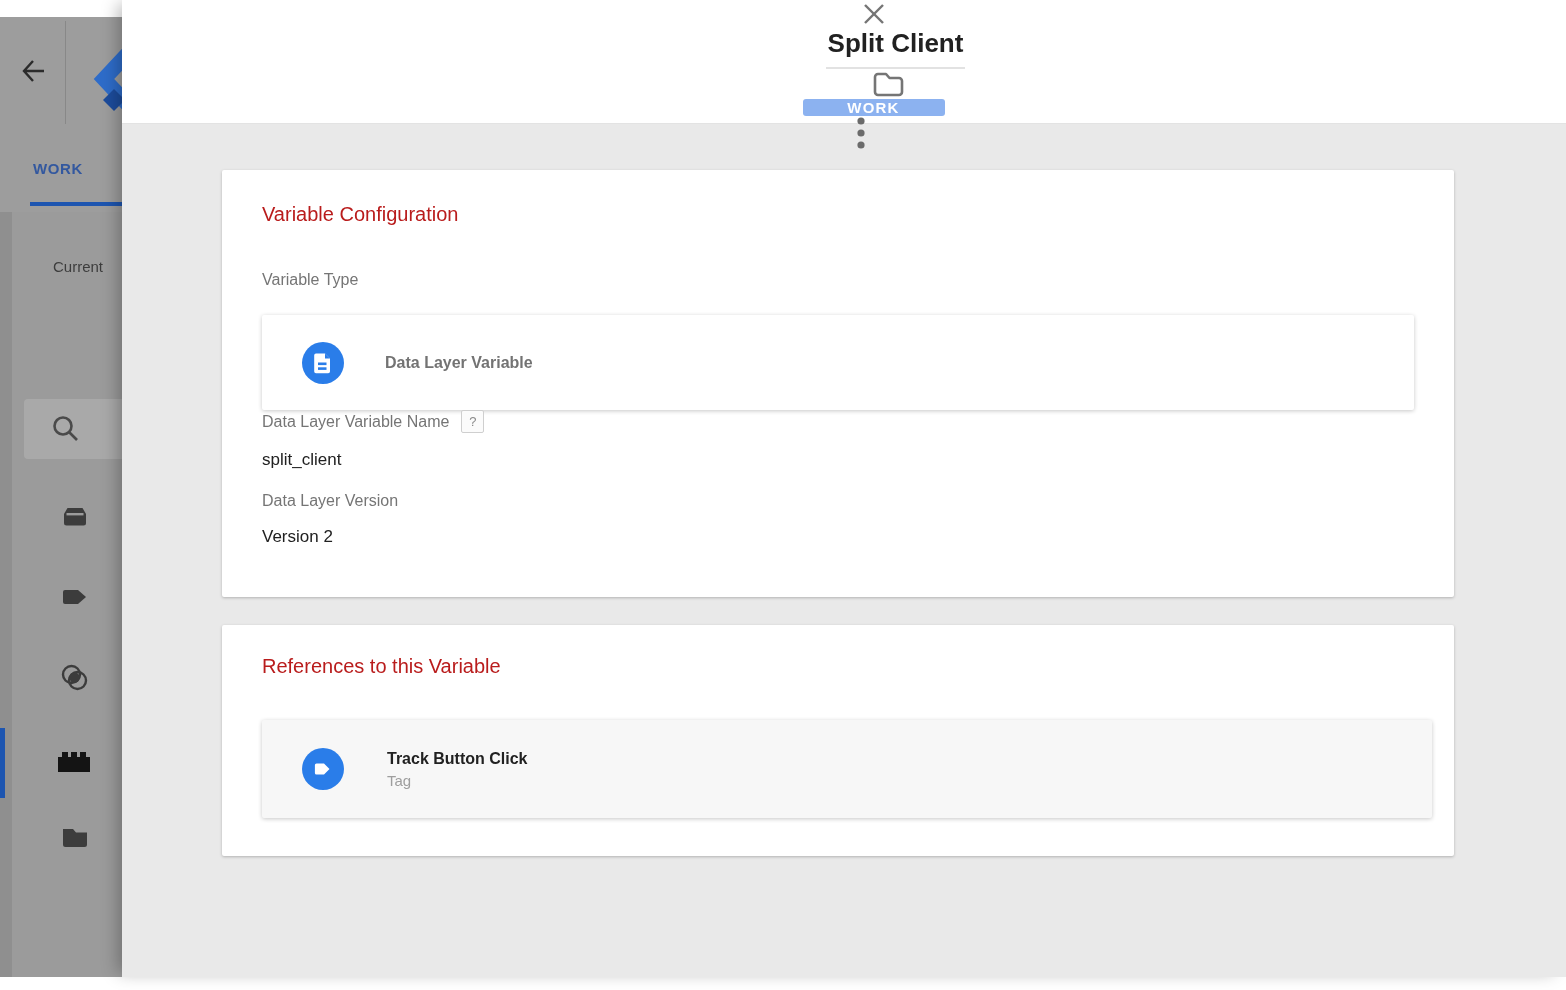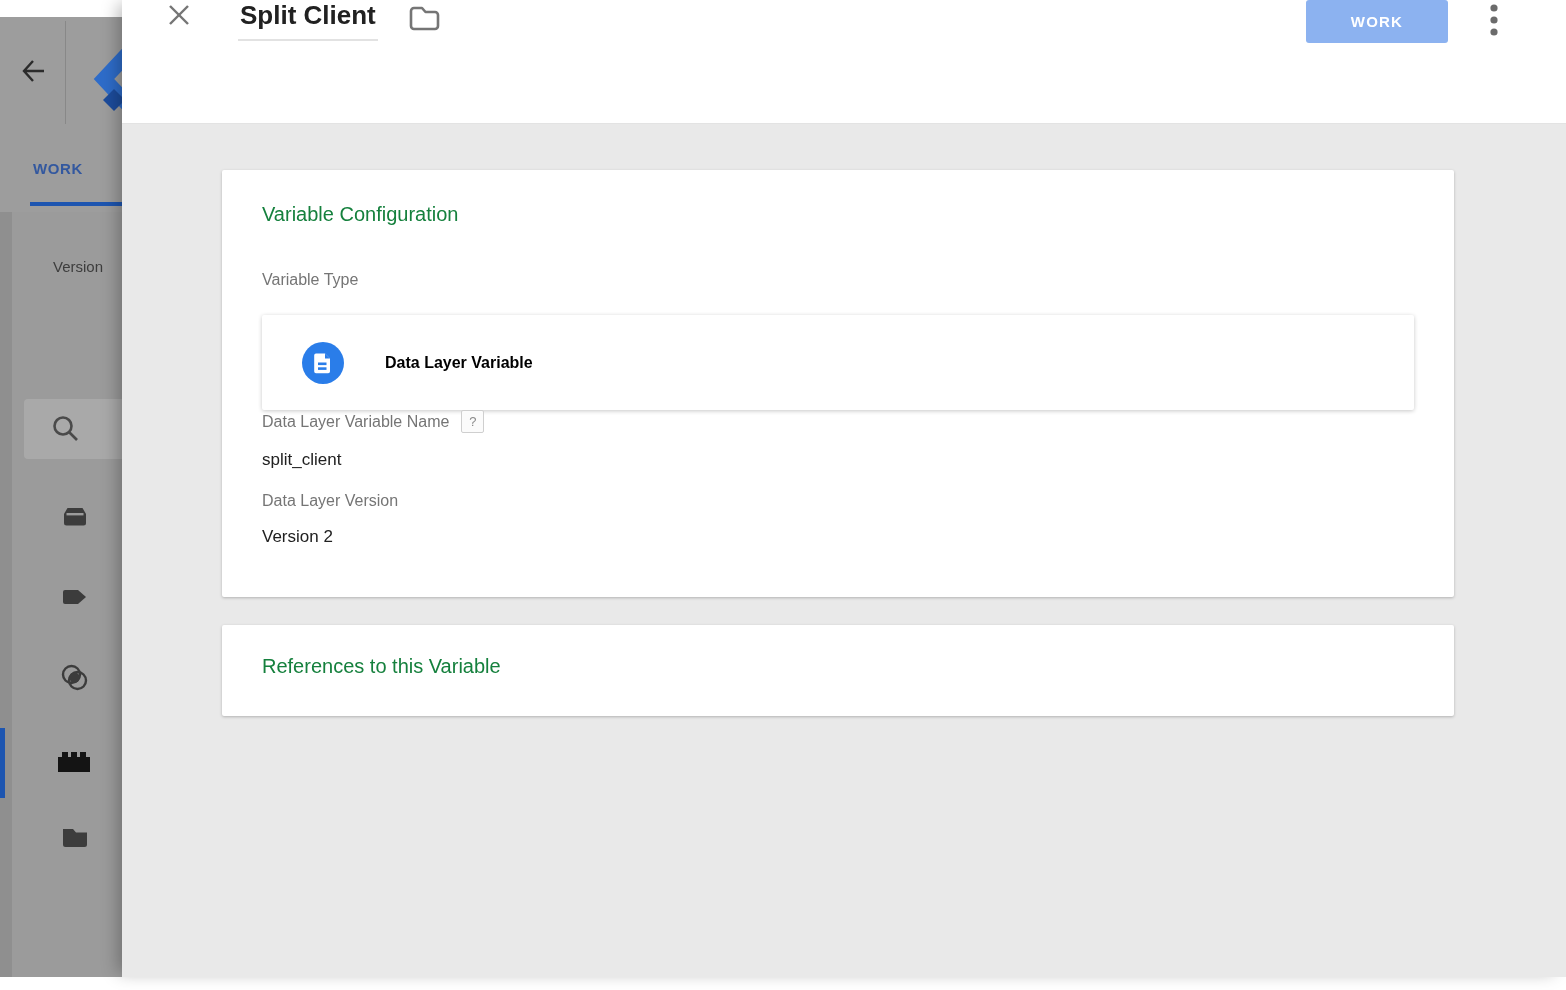--- a/index.html
+++ b/index.html
@@ -28,45 +28,45 @@
                border-radius: 4px 0 0 4px; }
   .bd-search svg { position: absolute; left: 26px; top: 14px; }
   .bd-icon { position: absolute; left: 59px; width: 32px; height: 32px; }
   .bd-activebar { position: absolute; left: 0px; top: 711px; width: 5px; height: 70px;
                   background: var(--nav-active-blue, #1d55b0); }
 
   
   .overlay { position: absolute; left: 122px; top: 0; width: 1444px; height: 977px;
              background: var(--body-gray, #e9e9e9); box-shadow: -8px 0 16px -4px rgba(0,0,0,.28); }
   .dlg-header { position: relative; height: 124px; background: #fff; border-bottom: 1px solid #e3e3e3;
-                display: flex; align-items: flex-start; padding: 0 0 0 42px; }
+                display: flex; align-items: center; padding: 0 0 0 59px; flex-direction: column; }
   .btn-close { width: 30px; height: 30px; border: none; background: transparent; cursor: pointer;
                display: flex; align-items: center; justify-content: center; }
   .dlg-title-wrap { margin-left: 44px; }
   .dlg-title { display: inline-block; font-size: 26px; font-weight: bold; color: #212121;
                padding: 0 2px 8px 2px; border-bottom: 2px solid #e2e2e2; }
   .btn-folder { margin-left: 28px; width: 36px; height: 36px; border: none; background: transparent; cursor: pointer;
                 display: flex; align-items: center; justify-content: center; }
   .hd-spacer { flex: 1; }
   .btn-save { width: 142px; height: 43px; border: none; border-radius: 3px;
               background: var(--save-blue, #8cb2f0); color: #fff; font-size: 15px; font-weight: bold;
               letter-spacing: 1.2px; cursor: pointer; font-family: inherit; }
   .btn-kebab { margin-left: 32px; margin-right: 58px; width: 28px; height: 40px; border: none;
                background: transparent; cursor: pointer; display: flex; align-items: center; justify-content: center; }
 
   .dlg-body { padding: 46px 112px 0 100px; }
   .card { background: #fff; border-radius: 2px; box-shadow: 0 1px 3px rgba(0,0,0,.24); }
   .card-config { padding: 33px 40px 50px 40px; margin-bottom: 28px; }
   .card-refs { padding: 30px 22px 38px 40px; }
-  .card h2 { font-size: 20px; font-weight: normal; color: #15803d; }
+  .card h2 { font-size: 20px; font-weight: normal; color: #b91c1c; }
   .field-label { font-size: 16px; color: #757575; }
   .lbl-type { margin-top: 45px; }
   .type-row { margin-top: 26px; height: 95px; background: #fff; box-shadow: 0 1px 4px rgba(0,0,0,.22);
               border-radius: 2px; display: flex; align-items: center; padding-left: 40px; cursor: pointer; }
-  .type-row .row-title { margin-left: 41px; font-size: 16px; font-weight: bold; color: #000000; }
+  .type-row .row-title { margin-left: 41px; font-size: 16px; font-weight: bold; color: #737373; }
   .circle-icon { width: 42px; height: 42px; flex: 0 0 42px; }
   .lbl-name { display: flex; align-items: center; }
   .help-badge { display: inline-flex; align-items: center; justify-content: center; margin-left: 12px;
                 width: 23px; height: 23px; border: 1px solid #cfcfcf; border-radius: 2px; background: #fbfbfb;
                 color: #8a8a8a; font-size: 13px; cursor: pointer; }
   .field-value { margin-top: 17px; font-size: 17px; color: #212121; }
   .lbl-version { margin-top: 22px; }
 
   .ref-row { margin-top: 42px; height: 98px; background: #f7f7f7; box-shadow: 0 1px 4px rgba(0,0,0,.22);
              border-radius: 2px; display: flex; align-items: center; padding-left: 40px; cursor: pointer; }
@@ -91,21 +91,21 @@
         <polyline points="40,8 68,38 40,68" fill="none" stroke="#2e6cc9" stroke-width="15"></polyline>
       </svg>
     </div>
 
     <div class="bd-tabbar">
       <span class="bd-tab-label">WORK</span>
       <div class="bd-tab-underline"></div>
     </div>
 
     <div class="bd-nav"></div>
-    <span class="bd-current">Version</span>
+    <span class="bd-current">Current</span>
 
     <div class="bd-search">
       <svg width="32" height="32" viewBox="0 0 32 32">
         <circle cx="13" cy="13" r="8.5" fill="none" stroke="#4a4a4a" stroke-width="2.6"></circle>
         <line x1="19.5" y1="19.5" x2="27" y2="27" stroke="#4a4a4a" stroke-width="2.6"></line>
       </svg>
     </div>
 
     <svg class="bd-icon" style="top:483px" viewBox="0 0 32 32">
       <path d="M5 14 l3.5 -6 h15 l3.5 6 v9 a2.5 2.5 0 0 1 -2.5 2.5 h-17 a2.5 2.5 0 0 1 -2.5 -2.5 z" fill="#3c3c3c"></path>
@@ -183,17 +183,27 @@
         </div>
         <div class="field-value">split_client</div>
 
         <div class="field-label lbl-version">Data Layer Version</div>
         <div class="field-value">Version 2</div>
       </section>
 
       <section class="card card-refs">
         <h2>References to this Variable</h2>
 
+        <div class="ref-row">
+          <svg class="circle-icon" viewBox="0 0 42 42">
+            <circle cx="21" cy="21" r="21" fill="var(--accent-blue, #2a7de9)"></circle>
+            <path d="M14.5 15.5 h7.5 l5.5 5.5 -5.5 5.5 h-7.5 a1.6 1.6 0 0 1 -1.6 -1.6 v-7.8 a1.6 1.6 0 0 1 1.6 -1.6 z" fill="#ffffff"></path>
+          </svg>
+          <span class="ref-text">
+            <span class="ref-title" style="display:block">Track Button Click</span>
+            <span class="ref-sub" style="display:block">Tag</span>
+          </span>
+        </div>
       </section>
 
     </div>
   </div>
 </div>
 
 </body></html>

